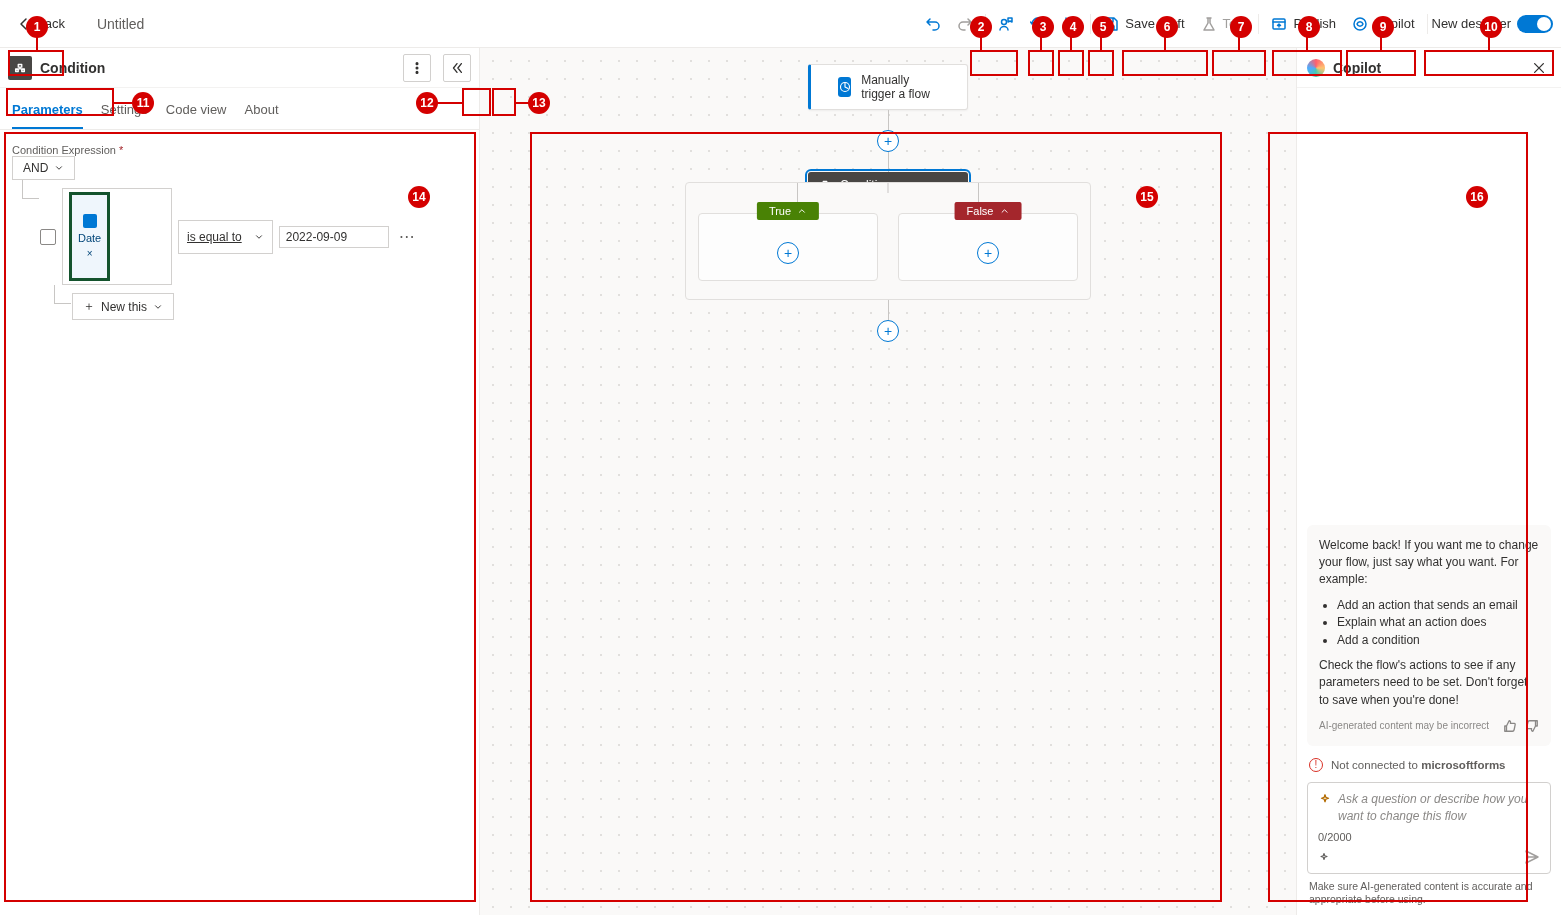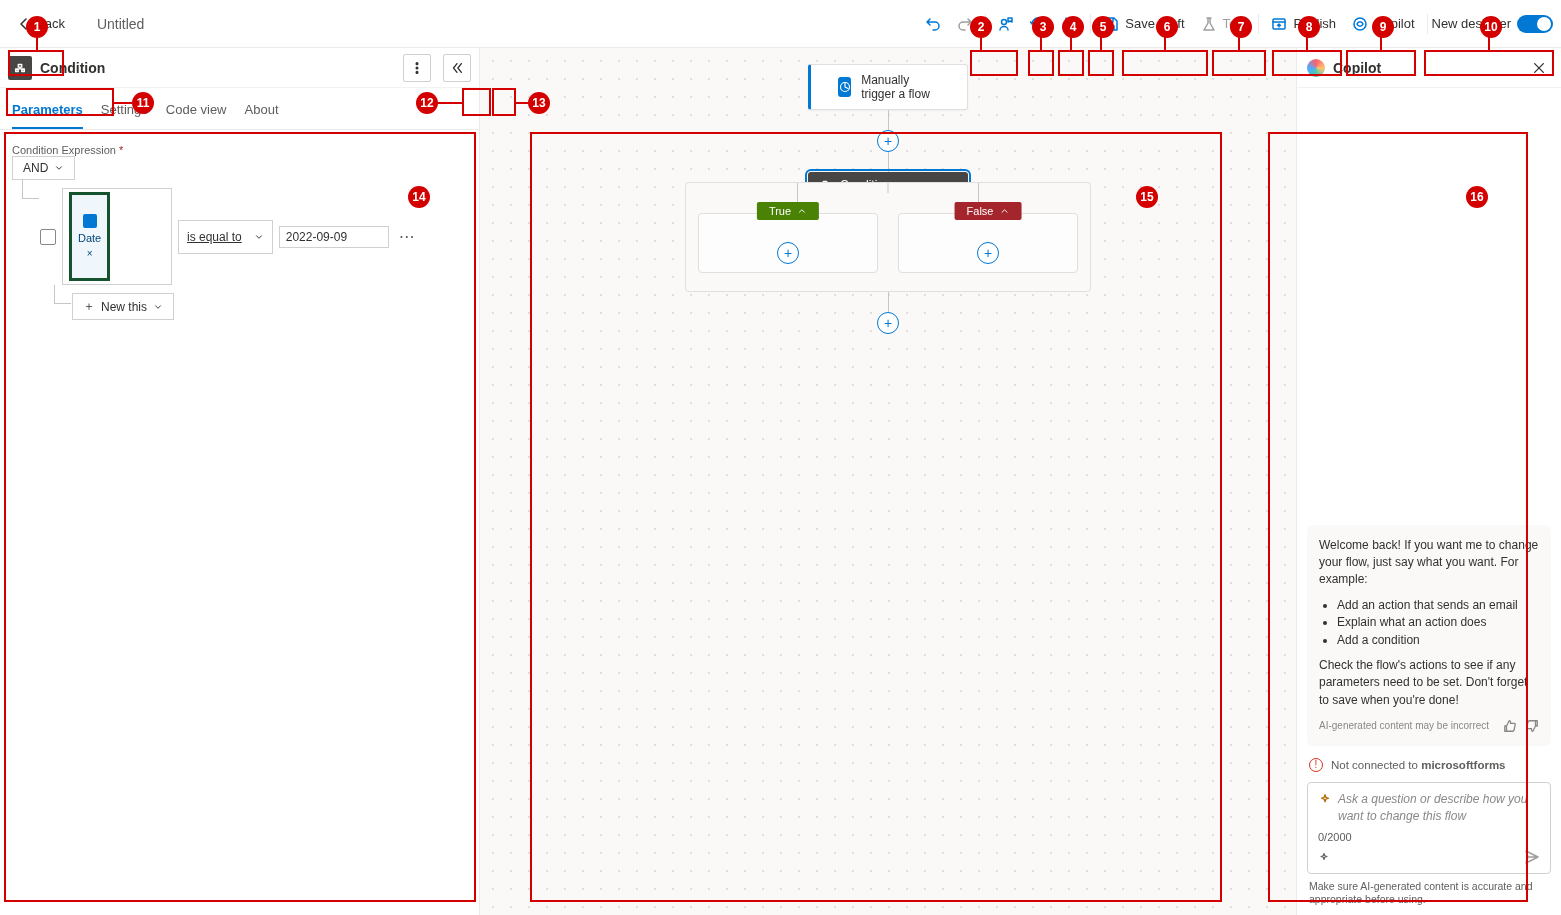--- a/index.html
+++ b/index.html
@@ -65,21 +65,21 @@
   background-size:18px 18px; background-position:4px 4px; }
 .flow { position:absolute; left:50%; top:16px; transform:translateX(-50%); display:flex; flex-direction:column; align-items:center; }
 .card { background:#fff; border:1px solid #e1dfdd; border-radius:3px; padding:8px 27px; display:flex; align-items:center; gap:10px; box-shadow:0 1px 2px rgba(0,0,0,.05); }
 .card.trigger { width:160px; border-left:3px solid #0078d4; font-size:12px; }
 .trig-ico { width:20px; height:20px; background:#0078d4; border-radius:3px; display:flex; align-items:center; justify-content:center; color:#fff; }
 .vconn { width:1px; height:20px; background:#c8c6c4; }
 .plus { width:22px; height:22px; border:1px solid #0078d4; border-radius:50%; color:#0078d4; display:flex; align-items:center; justify-content:center; font-size:14px; background:#fff; cursor:pointer; }
 .cond-card { width:160px; background:#484644; color:#fff; border-radius:3px; padding:6px 10px; display:flex; align-items:center; gap:8px; font-size:12px; outline:2px solid #0078d4; outline-offset:1px; }
 .cond-card .chev { margin-left:auto; }
 .branch-box { border:1px solid #e1dfdd; border-radius:4px; background:#faf9f8; padding:30px 12px 18px; margin-top:-16px; display:flex; gap:20px; position:relative; }
-.branch { width:180px; border:1px solid #e1dfdd; border-radius:4px; background:#fdfdfd; padding:28px 10px 8px; position:relative; display:flex; justify-content:center; }
+.branch { width:180px; border:1px solid #e1dfdd; border-radius:4px; background:#fdfdfd; padding:28px 10px 16px; position:relative; display:flex; justify-content:center; }
 .branch .badge { position:absolute; top:-12px; left:50%; transform:translateX(-50%); padding:3px 12px; border-radius:2px; font-size:11px; color:#fff; display:flex; align-items:center; gap:6px; }
 .badge.true { background:#498205; }
 .badge.false { background:#a4262c; }
 .branch-box::before { content:''; position:absolute; top:0; left:50%; width:180px; height:24px; transform:translateX(-50%); border:1px solid #c8c6c4; border-bottom:none; border-top:none; }
 .branch-box::after { content:''; position:absolute; top:0; left:50%; width:1px; height:10px; background:#c8c6c4; transform:translateX(-50%); }
 
 
 .copilot { width:265px; border-left:1px solid #edebe9; display:flex; flex-direction:column; background:#fff; }
 .cp-head { height:40px; display:flex; align-items:center; padding:0 10px; gap:8px; border-bottom:1px solid #f3f2f1; }
 .cp-logo { width:18px; height:18px; border-radius:50%; background:conic-gradient(#ff5f6d,#ffc371,#47c9af,#4facfe,#ff5f6d); }

